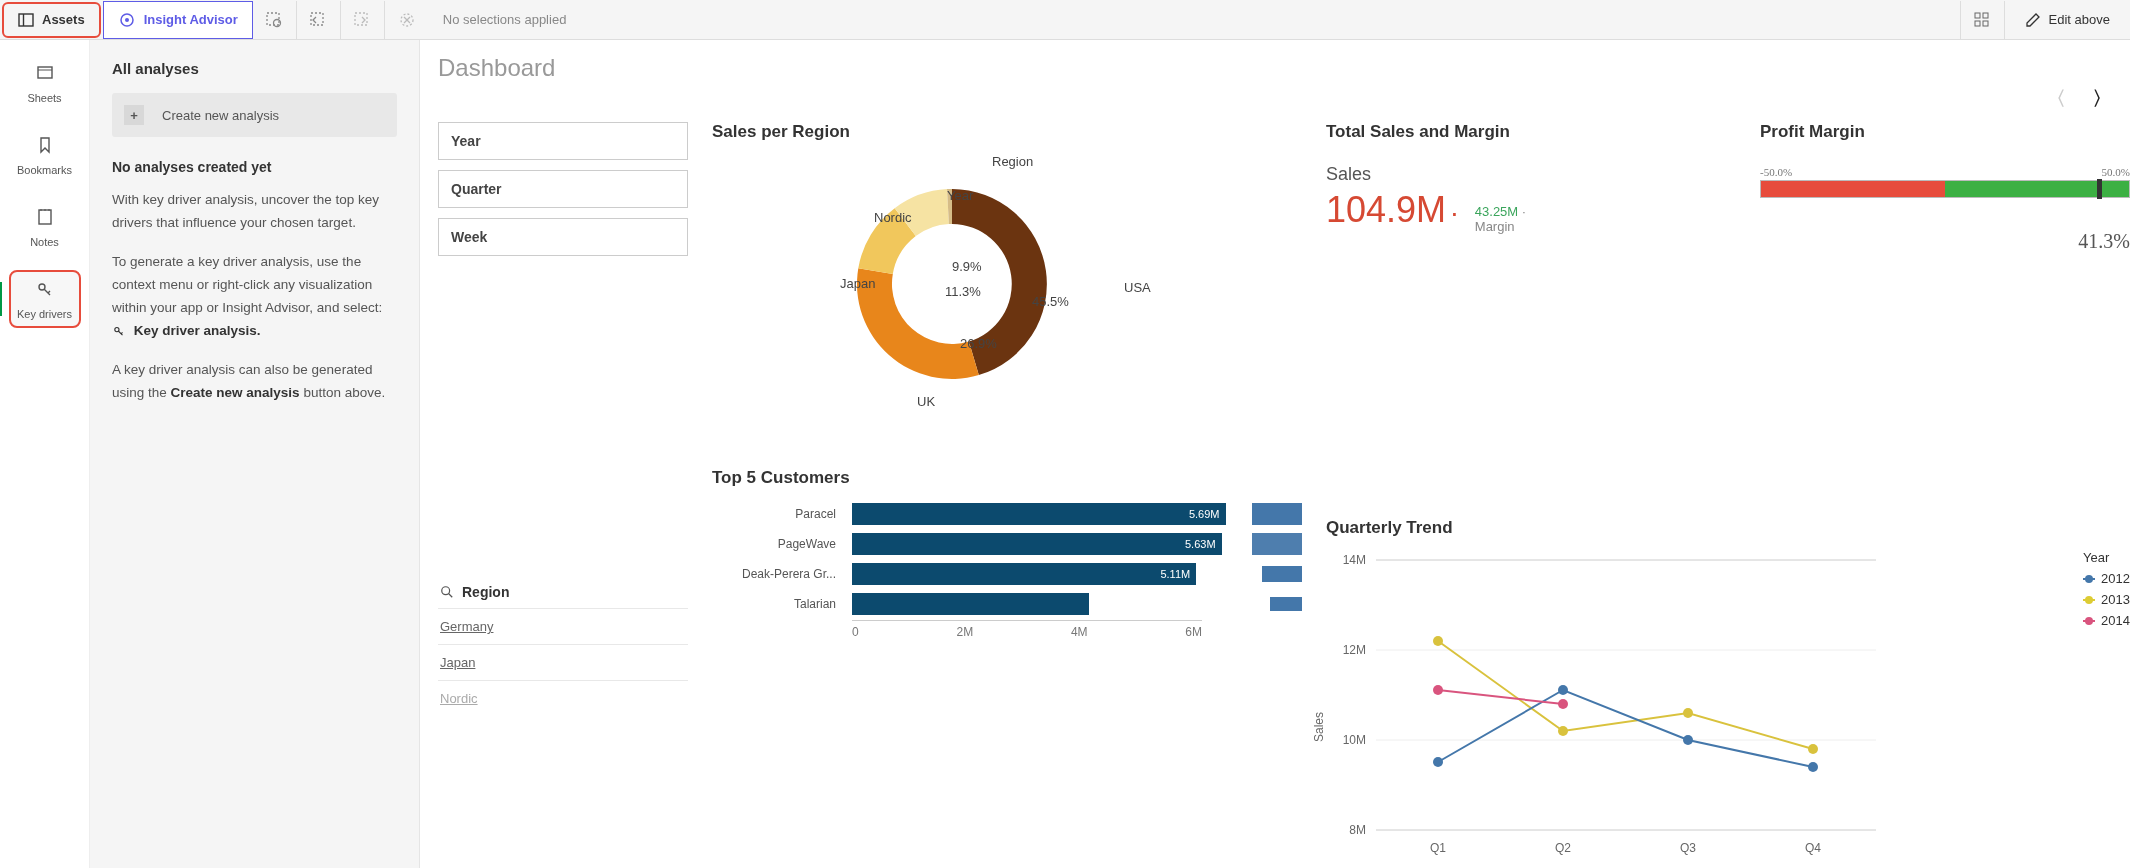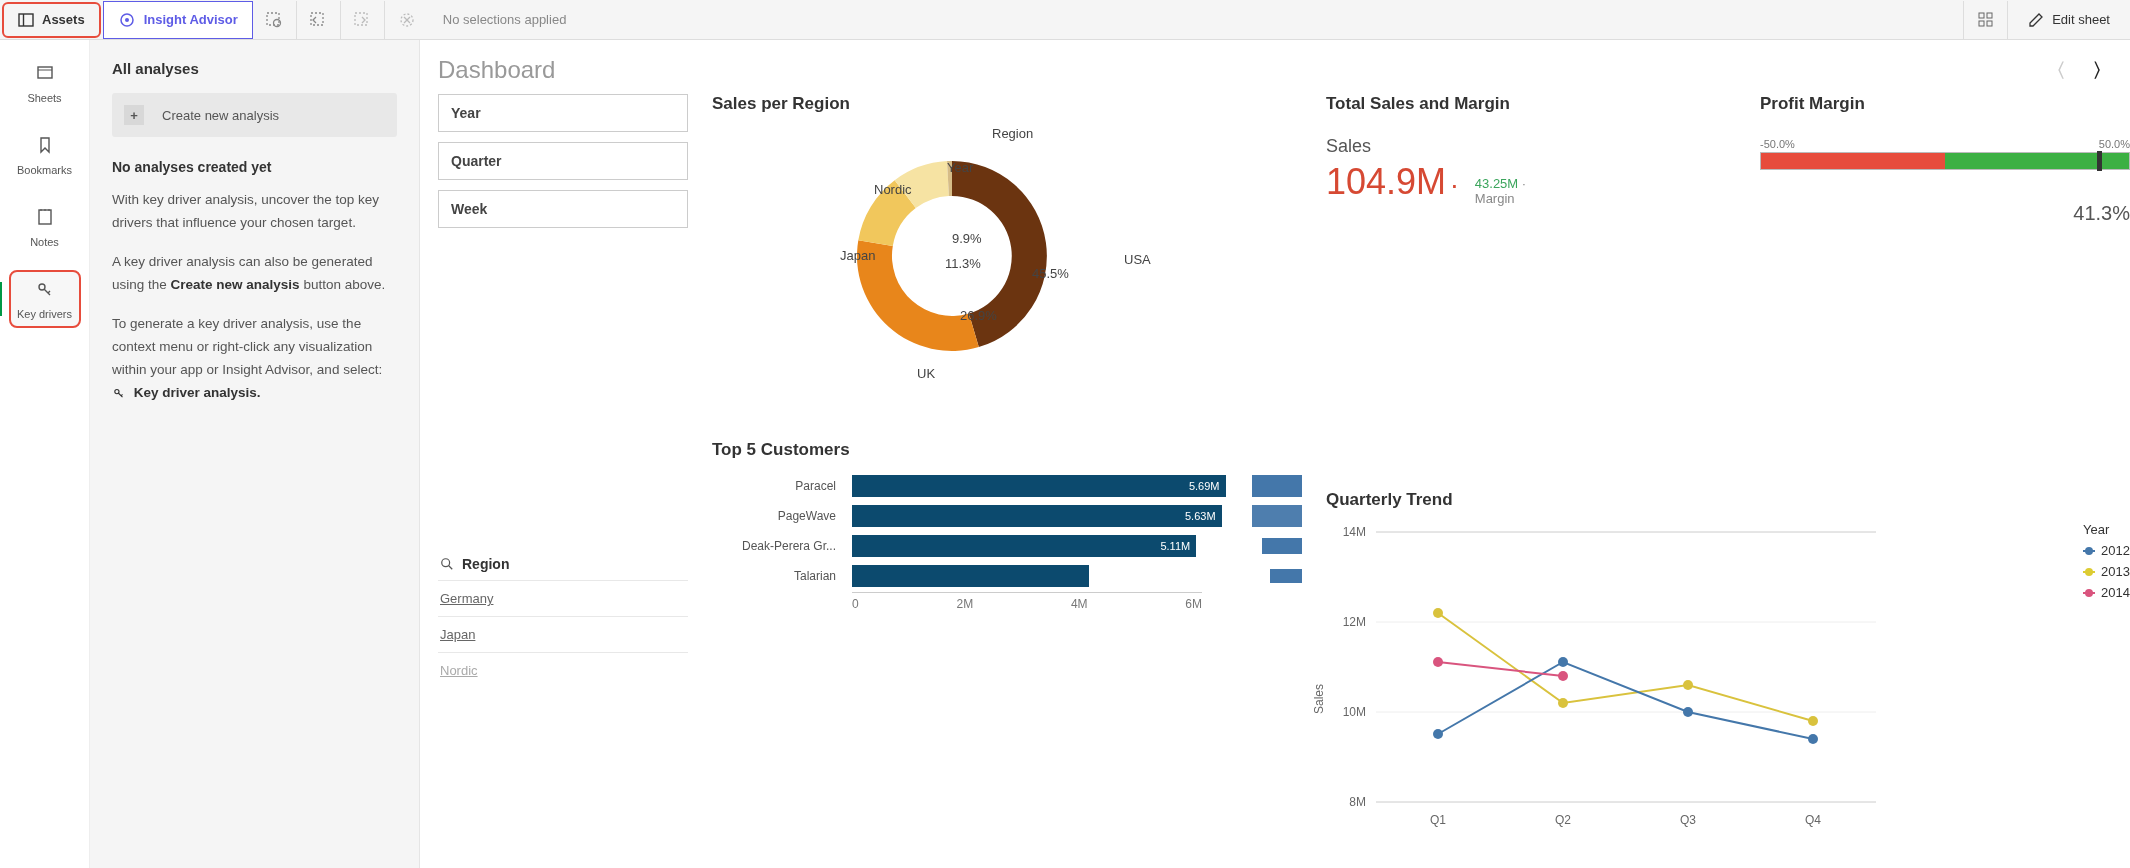--- a/index.html
+++ b/index.html
@@ -168,22 +168,23 @@
   .kd-icon-inline { margin-right: 4px; }
   
   .content {
     flex: 1;
     padding: 14px 18px;
     position: relative;
     overflow: hidden;
   }
   .dash-header {
     display: flex;
-    align-items: flex-end;
+    align-items: flex-start;
     margin-bottom: 10px;
+    flex-direction: column;
   }
   .dash-title {
     font-size: 24px;
     color: #999;
     font-weight: 500;
   }
   .dash-nav {
     margin-left: auto;
     display: flex;
     gap: 6px;
@@ -410,21 +411,21 @@
         <rect x="2" y="2" width="5" height="5" fill="none" stroke="#666"></rect>
         <rect x="10" y="2" width="5" height="5" fill="none" stroke="#666"></rect>
         <rect x="2" y="10" width="5" height="5" fill="none" stroke="#666"></rect>
         <rect x="10" y="10" width="5" height="5" fill="none" stroke="#666"></rect>
       </svg>
   </div>
   <div class="edit-sheet">
     <svg width="16" height="16" viewBox="0 0 16 16">
         <path d="M2 14 L2 11 L11 2 L14 5 L5 14 Z" fill="none" stroke="#333" stroke-width="1.3"></path>
       </svg>
-    <span>Edit sheet</span>
+    <span>Edit above</span>
   </div>
 </div>
 
 <div class="main">
 
   <div class="left-rail">
     <div class="rail-item">
       <span class="icon">
         <svg width="20" height="20" viewBox="0 0 20 20">
             <rect x="3" y="4" width="14" height="11" fill="none" stroke="#555" stroke-width="1.4"></rect>
@@ -463,30 +464,30 @@
 
   <div class="analyses-panel">
     <h3>All analyses</h3>
     <button class="create-btn">
       <span class="plus-box">+</span>
       <span>Create new analysis</span>
     </button>
     <div class="no-analyses">No analyses created yet</div>
     <div class="help-text">With key driver analysis, uncover the top key drivers that influence your chosen target.</div>
     <div class="help-text">
-      <span>A key driver analysis can also be generated using the </span><b>Create new analysis</b><span> button above.</span>
-    </div>
-    <div class="help-text">
       <span>To generate a key driver analysis, use the context menu or right-click any visualization within your app or Insight Advisor, and select:</span><br>
       <span class="kd-icon-inline">
         <svg width="14" height="14" viewBox="0 0 20 20" style="vertical-align:middle;">
             <circle cx="7" cy="8" r="3" fill="none" stroke="#333" stroke-width="1.6"></circle>
             <path d="M9 10 L15 16 M13 14 L15 12" stroke="#333" stroke-width="1.6"></path>
           </svg>
       </span><b>Key driver analysis.</b>
+    </div>
+    <div class="help-text">
+      <span>A key driver analysis can also be generated using the </span><b>Create new analysis</b><span> button above.</span>
     </div>
   </div>
 
   <div class="content">
 
     <div class="dash-header">
       <div class="dash-title">Dashboard</div>
       <div class="dash-nav">
         <button style="color:#ccc;">〈</button>
         <button class="active">〉</button>
@@ -552,21 +553,21 @@
           <span style="color:#d64933; font-size:28px;"> · </span>
           <span class="kpi-sub">
             <span class="val">43.25M</span><span style="color:#888;"> · </span><br>
             <span class="lbl">Margin</span>
           </span>
         </div>
       </div>
 
       <div>
         <div class="section-title">Profit Margin</div>
-        <div class="bullet-wrap" style="margin-top:24px;">
+        <div class="bullet-wrap" style="margin-top:24px;font-family:Liberation Serif, serif;">
           <div class="bullet-scale">
             <span>-50.0%</span>
             <span>50.0%</span>
           </div>
           <div class="bullet-bar">
             <div class="bullet-marker" style="left:91.3%;"></div>
           </div>
           <div class="bullet-value">41.3%</div>
         </div>
       </div>

